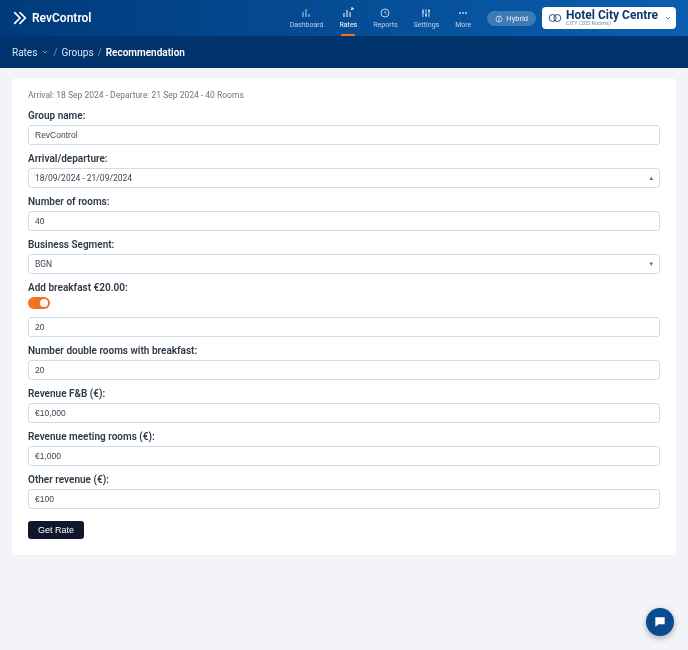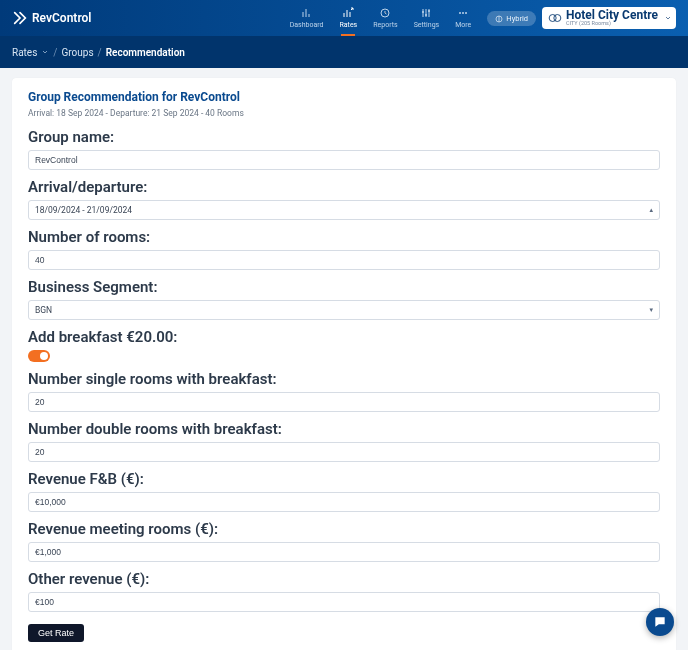--- a/index.html
+++ b/index.html
@@ -66,21 +66,21 @@
     background:#fff;
     margin: 10px 12px;
     border-radius: 4px;
     padding: 12px 16px 16px;
     box-shadow: 0 0 1px rgba(0,0,0,0.08);
   }
   .card-title { color:#0a4a8f; font-size:12px; font-weight:700; margin-bottom:4px; }
   .card-sub { color:#6a7685; font-size:8.5px; margin-bottom:10px; }
 
   .field { margin-bottom: 8px; }
-  .field-label { color:#2d3a4a; font-size:15px; font-weight:600; margin-bottom:4px; display:block; }
+  .field-label { color:#2d3a4a; font-size:10px; font-weight:600; margin-bottom:4px; display:block; }
   .field-input {
     width:100%;
     height:20px;
     border:1px solid #d6dce4;
     border-radius:3px;
     padding: 0 6px;
     font-size:8.5px;
     color:#3a4555;
     background:#fff;
     display:flex; align-items:center;
@@ -193,21 +193,20 @@
   <svg viewBox="0 0 24 24">
       <path d="M6 9l6 6 6-6" stroke="#bcd3ea" stroke-width="2" fill="none"></path>
     </svg>
   <span class="sep">/</span>
   <span class="bc">Groups</span>
   <span class="sep">/</span>
   <span class="bc current">Recommendation</span>
 </div>
 
 <div class="card">
-  <div class="card-title">Group Recommendation for RevControl</div>
   <div class="card-sub">Arrival: 18 Sep 2024 - Departure: 21 Sep 2024 - 40 Rooms</div>
 
   <div class="field">
     <label class="field-label">Group name:</label>
     <div class="field-input">
       <input value="RevControl" style="">
     </div>
   </div>
 
   <div class="field">
@@ -232,21 +231,20 @@
       <span class="sel-caret">▾</span>
     </div>
   </div>
 
   <div class="field">
     <label class="field-label">Add breakfast €20.00:</label>
     <div class="toggle"></div>
   </div>
 
   <div class="field">
-    <label class="field-label">Number single rooms with breakfast:</label>
     <div class="field-input">
       <input value="20" style="">
     </div>
   </div>
 
   <div class="field">
     <label class="field-label">Number double rooms with breakfast:</label>
     <div class="field-input">
       <input value="20" style="">
     </div>

